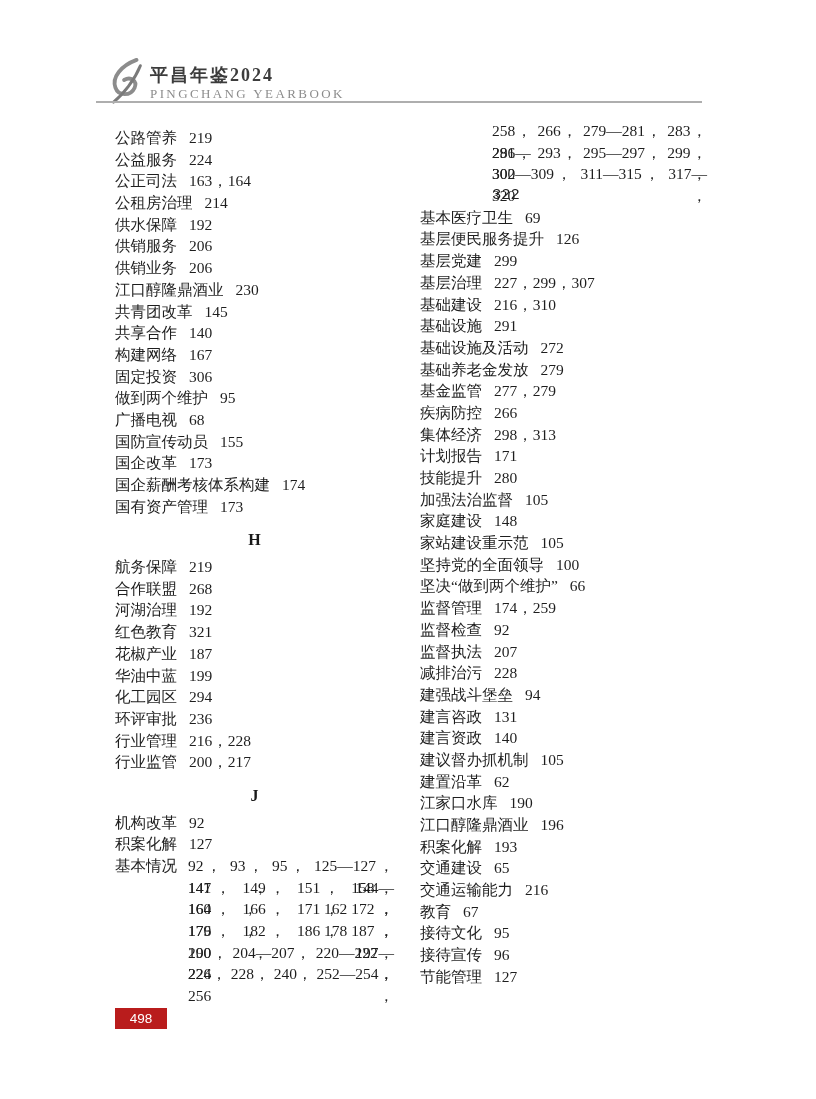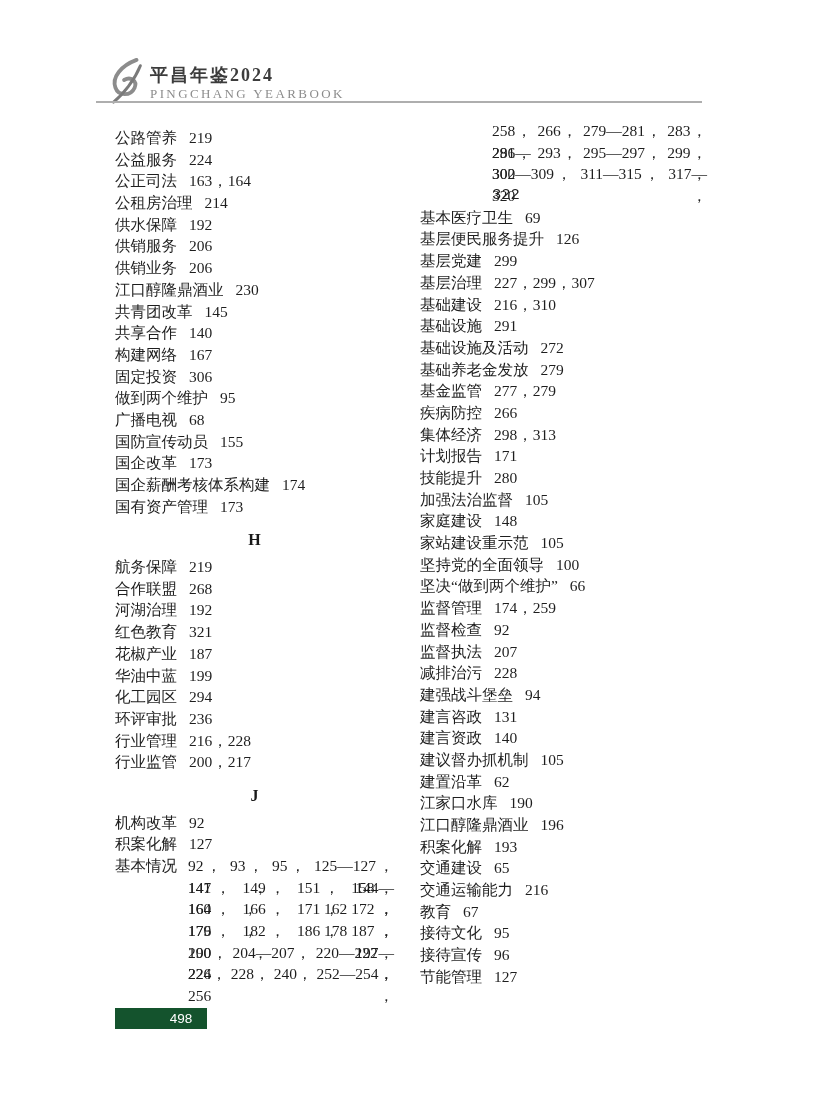--- a/index.html
+++ b/index.html
@@ -21,22 +21,22 @@
   .pages{margin-left:12px;}
   .section-head{height:21.7px;line-height:21.7px;text-align:center;font-weight:700;
     font-size:16px;margin:12px 0 5px 0;color:#1a1a1a;}
   .wrapped{position:relative;padding-left:73px;}
   .wrapped .term{position:absolute;left:0;top:0;height:21.7px;line-height:21.7px;}
   .wline{height:21.7px;line-height:21.7px;text-align:justify;text-align-last:justify;}
   .cont{padding-left:72px;}
   .cont .wline:last-child{text-align:justify;text-align-last:left;font-family:Liberation Mono, monospace;}
   
   .page-badge{position:absolute;left:115px;top:1008px;width:52px;height:21px;
-    background:#14532d;color:#ffffff;font-family:"Liberation Sans","DejaVu Sans",sans-serif;
-    font-size:13.5px;line-height:21px;text-align:center;padding-left:40px;}
+    background:#b91c1c;color:#ffffff;font-family:"Liberation Sans","DejaVu Sans",sans-serif;
+    font-size:13.5px;line-height:21px;text-align:center;}
 </style>
 </head>
 <body>
 
 <div class="hdr-logo">
   <svg width="40" height="48" viewBox="0 0 40 50">
     <path d="M31 3 C15 9 5 21 9 32 C12 41 25 41 29 32 C32 25 25 20 18 24" fill="none" stroke="#8c8c8c" stroke-width="4" stroke-linecap="round"></path>
     <path d="M7 47 C17 39 29 24 35 9" fill="none" stroke="#7a7a7a" stroke-width="3" stroke-linecap="round"></path>
   </svg>
 </div>

